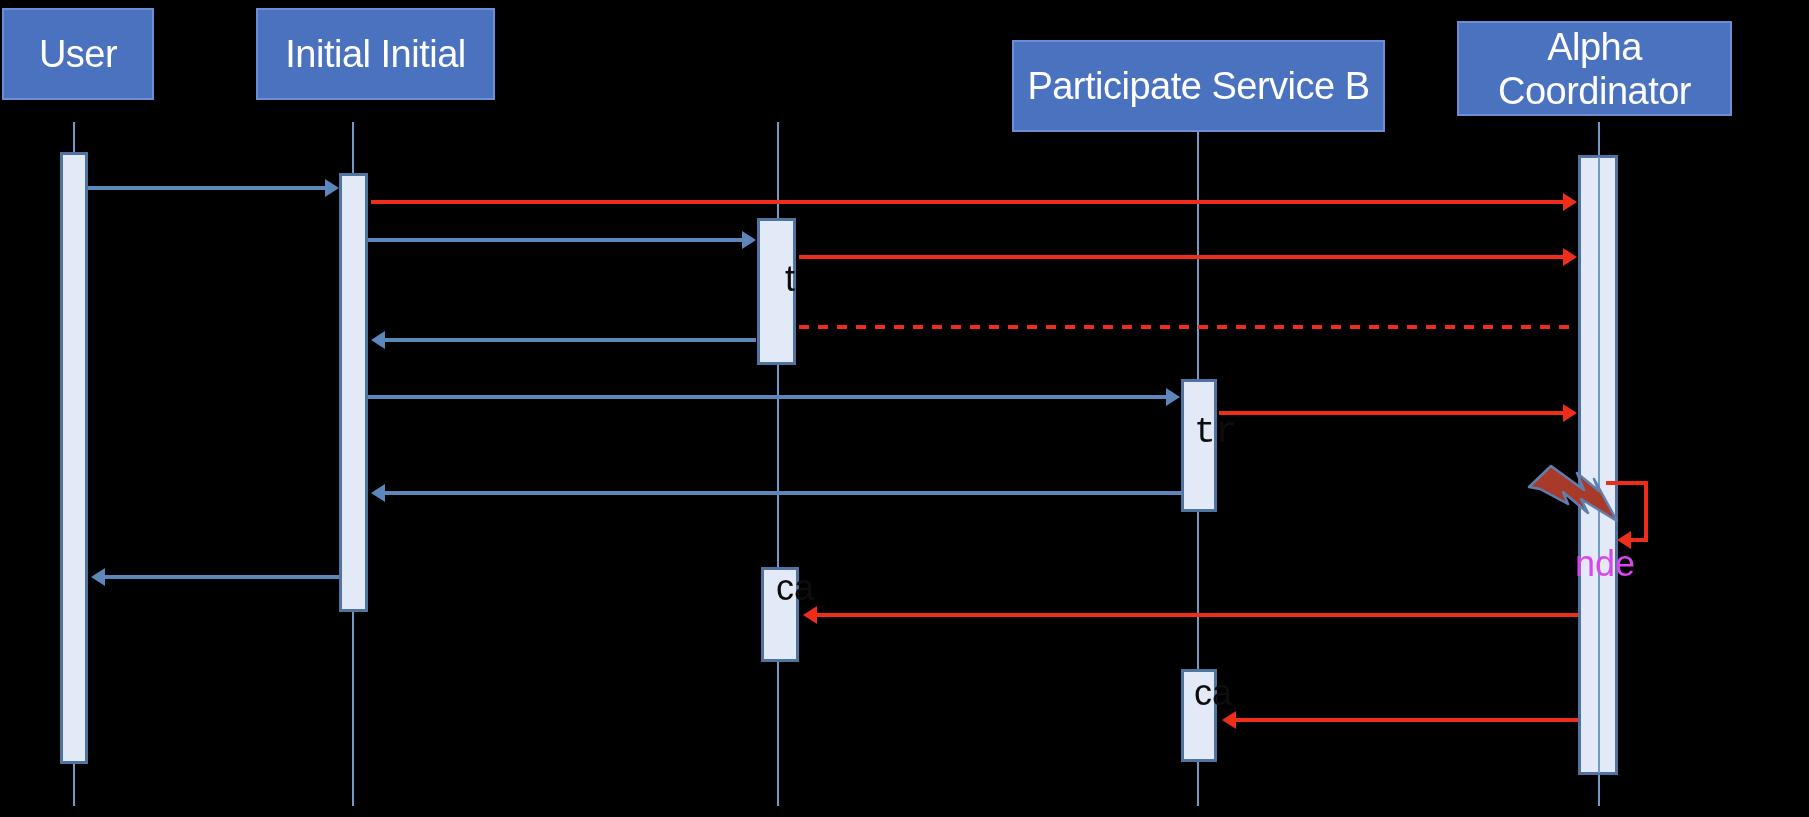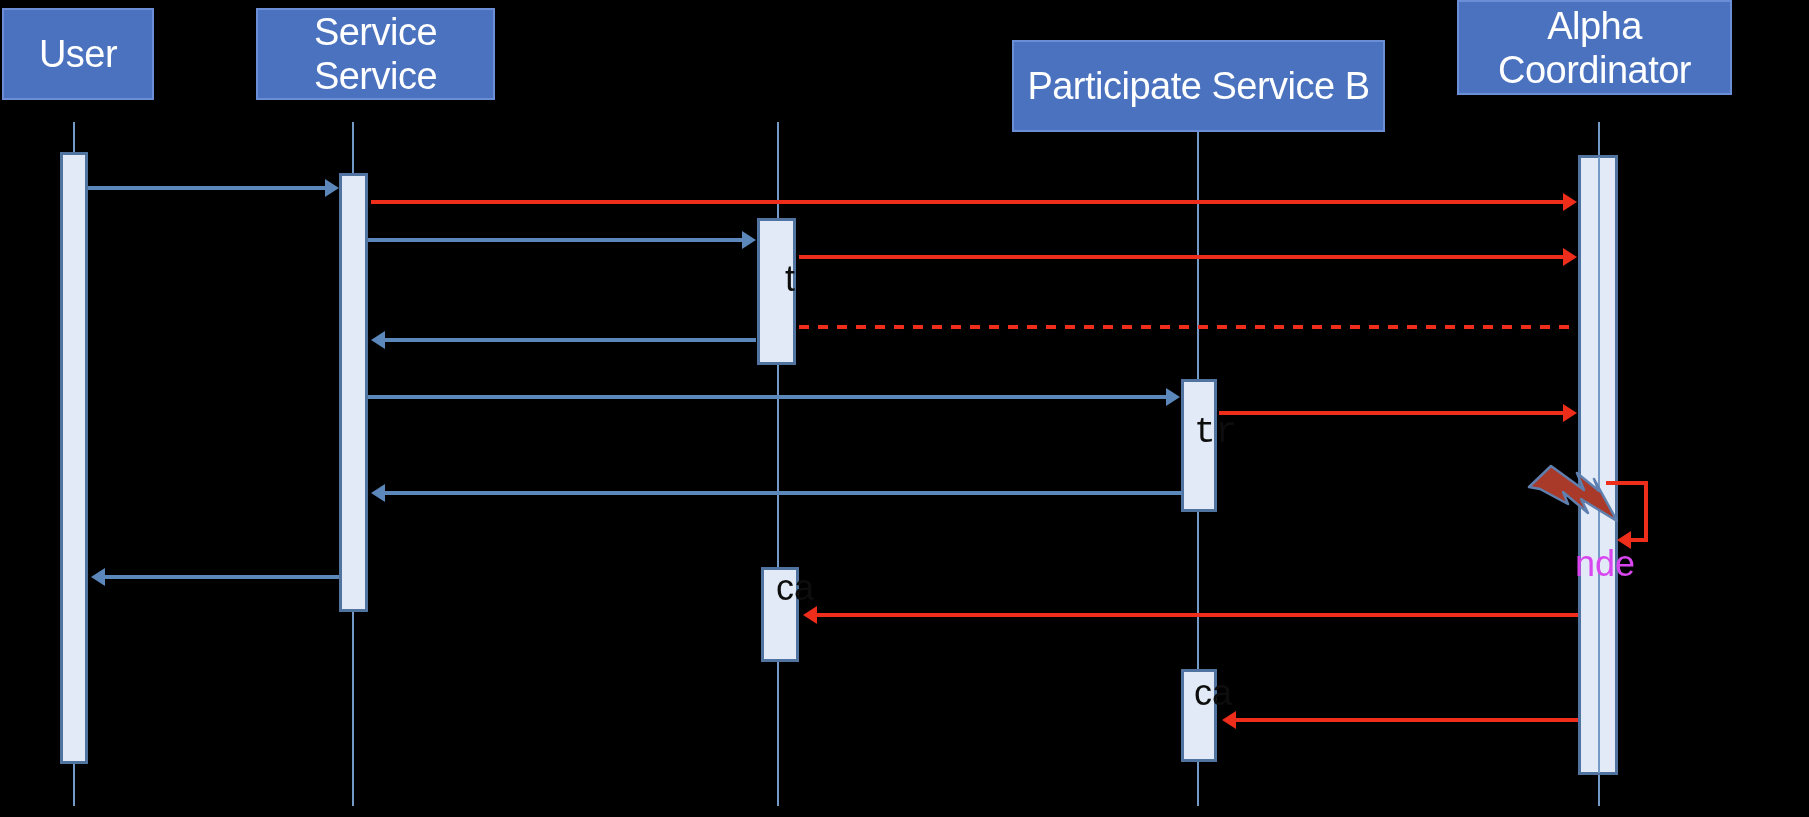--- a/index.html
+++ b/index.html
@@ -63,27 +63,27 @@
     <svg width="1809" height="817" viewBox="0 0 1809 817" class="overlay">
       <polygon points="1529,487 1551,466 1584,490 1577,473 1599,491 1594,479 1617,521 1581,499 1588,513 1563,492 1568,504 1540,489" fill="#a93928" stroke="#5f7fae" stroke-width="2.5" stroke-linejoin="round"></polygon>
     </svg>
     <div class="hdr" style="position: absolute; left: 2px; top: 8px; width: 152px; height: 92px; background: rgb(74, 114, 191); border: 2px solid rgb(107, 142, 214); z-index: 6;">
       <span>
         <div>User</div>
       </span>
     </div>
     <div class="hdr" style="position: absolute; left: 256px; top: 8px; width: 239px; height: 92px; background: rgb(74, 114, 191); border: 2px solid rgb(107, 142, 214); z-index: 6;">
       <span>
-        <div>Service Service</div>
+        <div>Initial Initial</div>
       </span>
     </div>
     <div class="hdr" style="position: absolute; left: 1012px; top: 8px; width: 373px; height: 92px; background: rgb(74, 114, 191); border: 2px solid rgb(107, 142, 214); z-index: 6; margin-top: 32px;">
       <span>
         <div>Participate Service B</div>
       </span>
     </div>
-    <div class="hdr" style="position: absolute; left: 1457px; top: 0; width: 275px; height: 95px; background: rgb(74, 114, 191); border: 2px solid rgb(107, 142, 214); z-index: 6;">
+    <div class="hdr" style="position: absolute; left: 1457px; top: 21px; width: 275px; height: 95px; background: rgb(74, 114, 191); border: 2px solid rgb(107, 142, 214); z-index: 6;">
       <span>
         <div>Alpha</div>
         <div>Coordinator</div>
       </span>
     </div>
   </div>
 
 </body></html>

